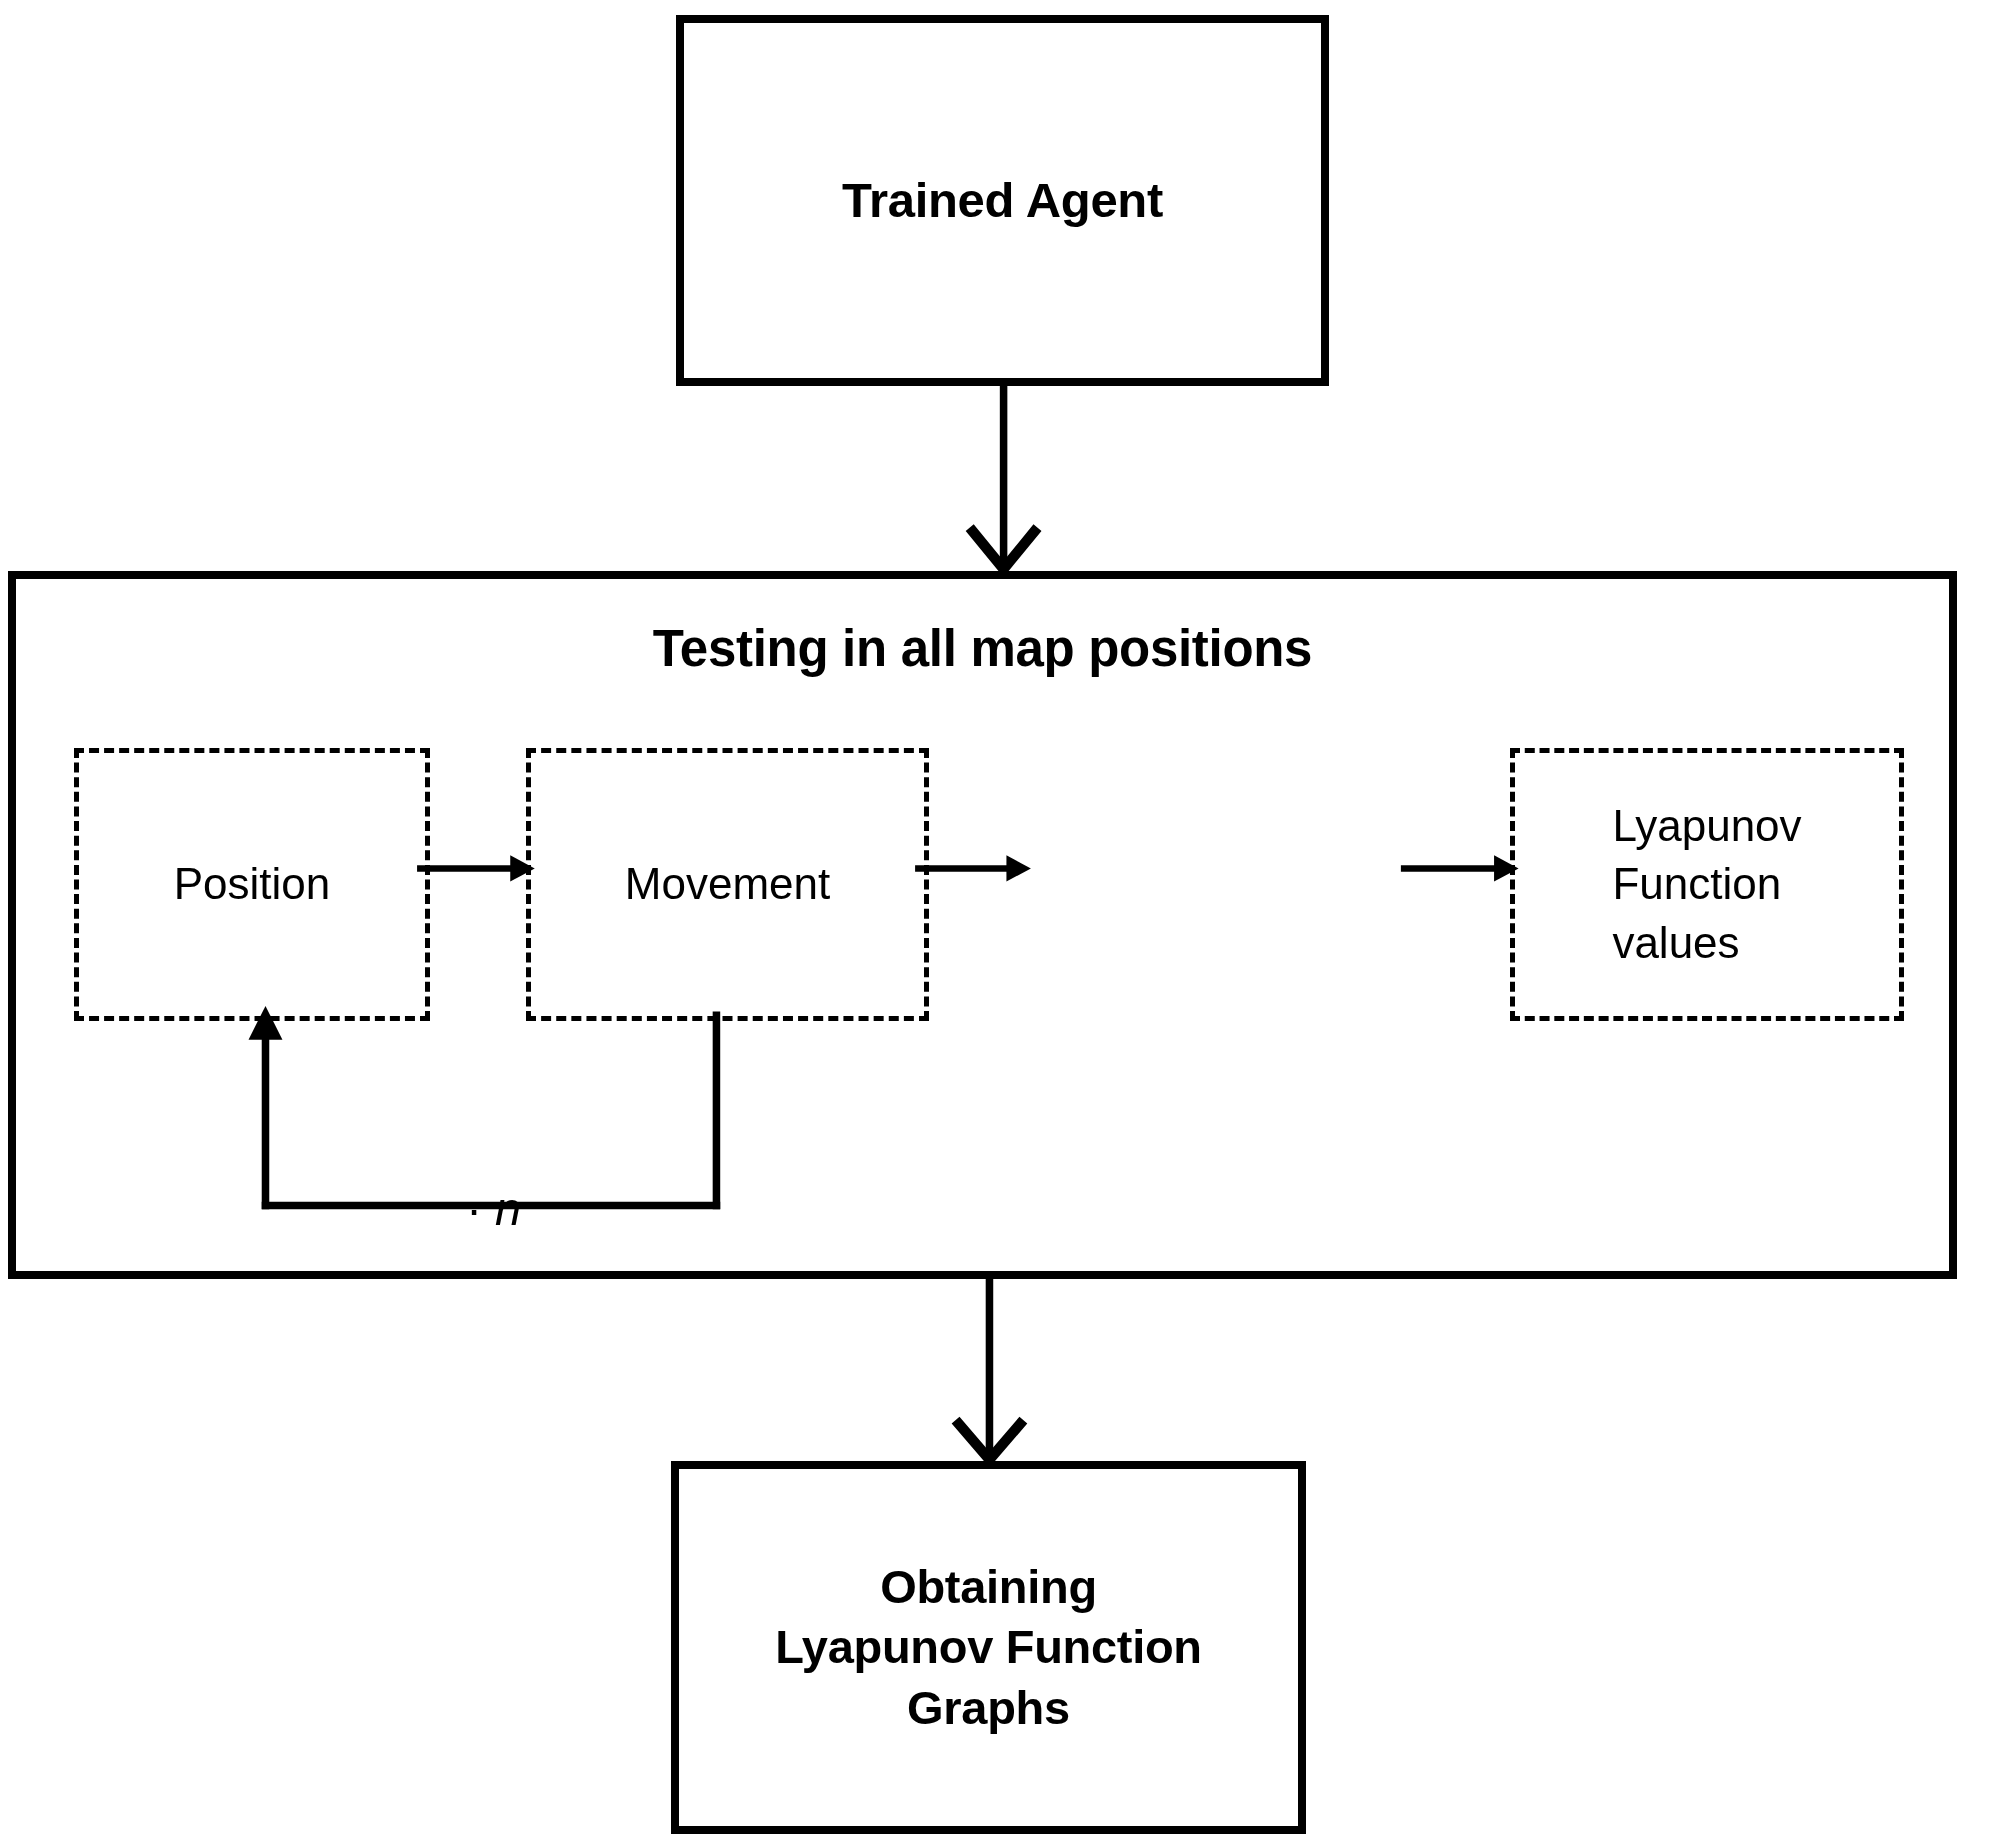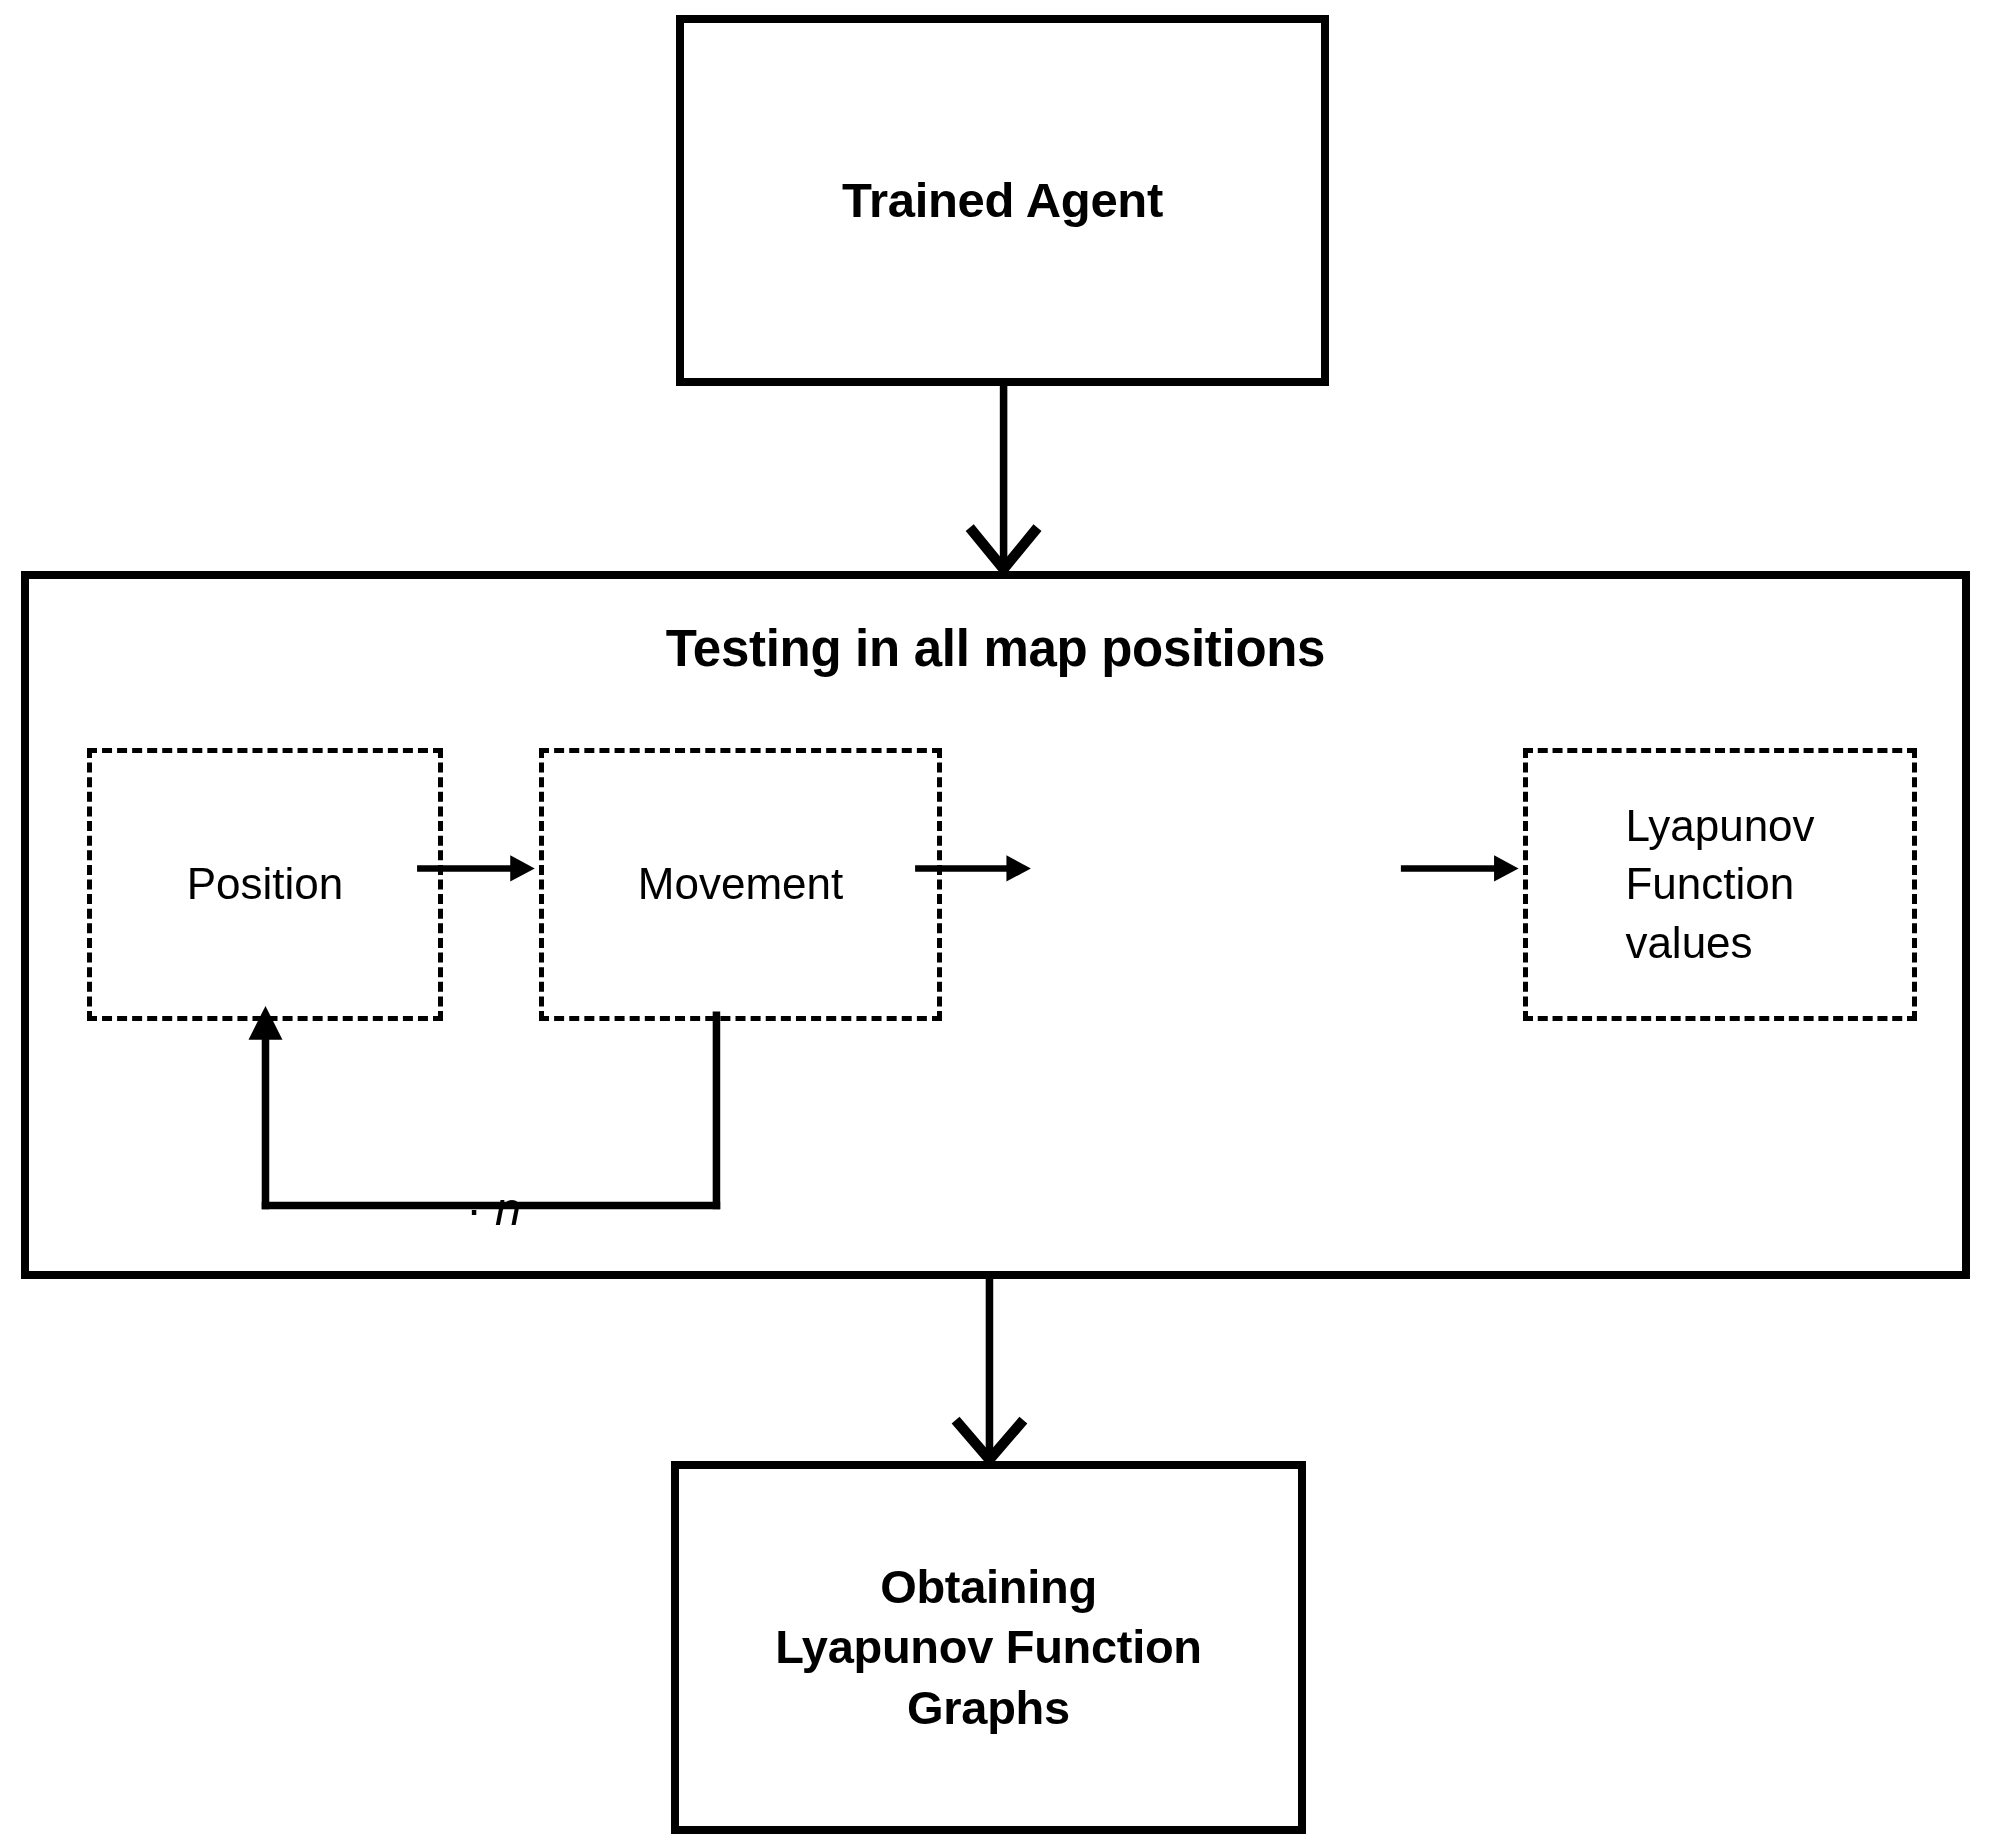--- a/index.html
+++ b/index.html
@@ -35,21 +35,21 @@
     letter-spacing: -0.3px;
   }
 
   #trained-agent-box {
     left: 676px;  top: 15px;
     width: 653px; height: 371px;
   }
   #trained-agent-box .label { font-size: 49px; }
 
   #outer-testing-box {
-    left: 21px;  top: 571px;
+    left: 8px;  top: 571px;
     width: 1949px; height: 708px;
     display: block;
   }
 
   #outer-title {
     position: absolute;
     left: 0; right: 0;
     top: 40px;
     text-align: center;
     font-size: 51px;

